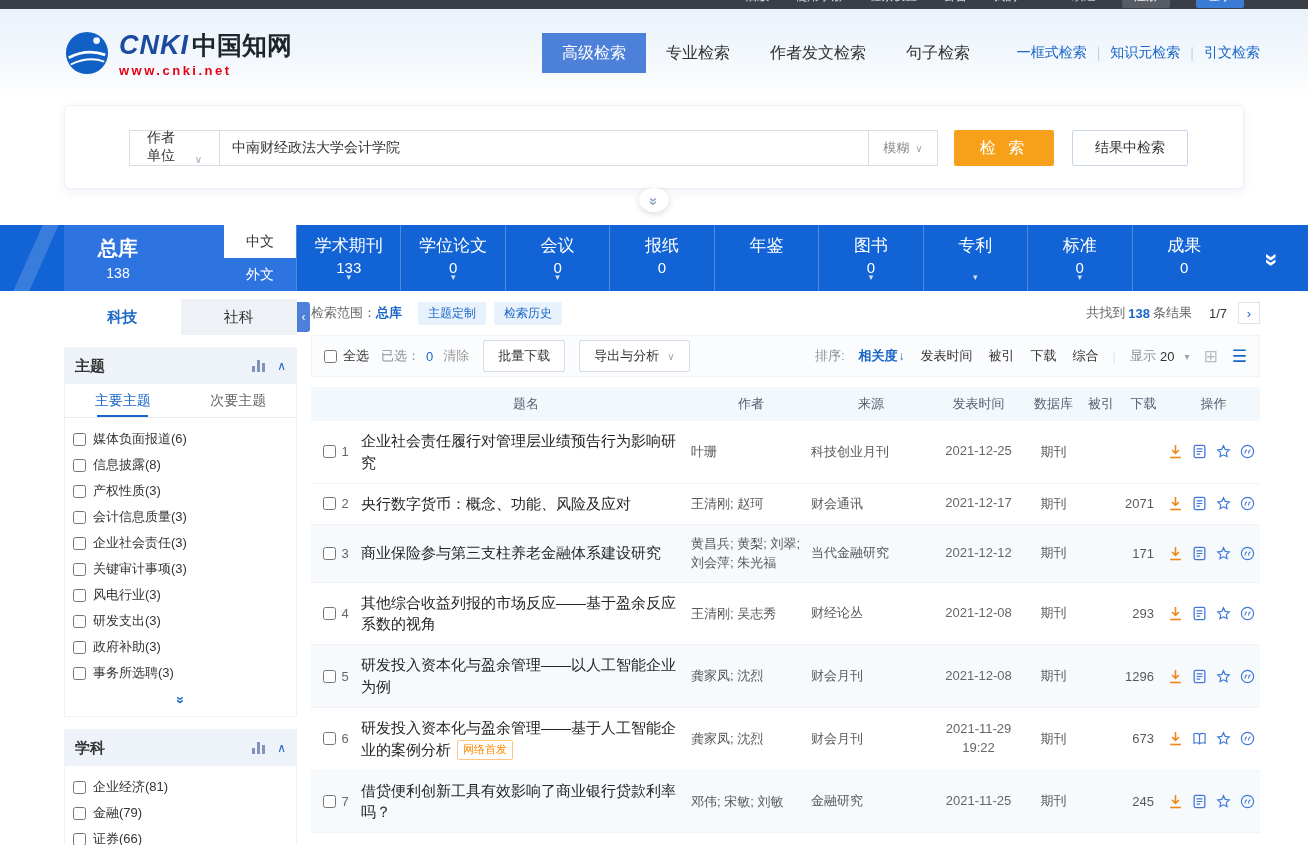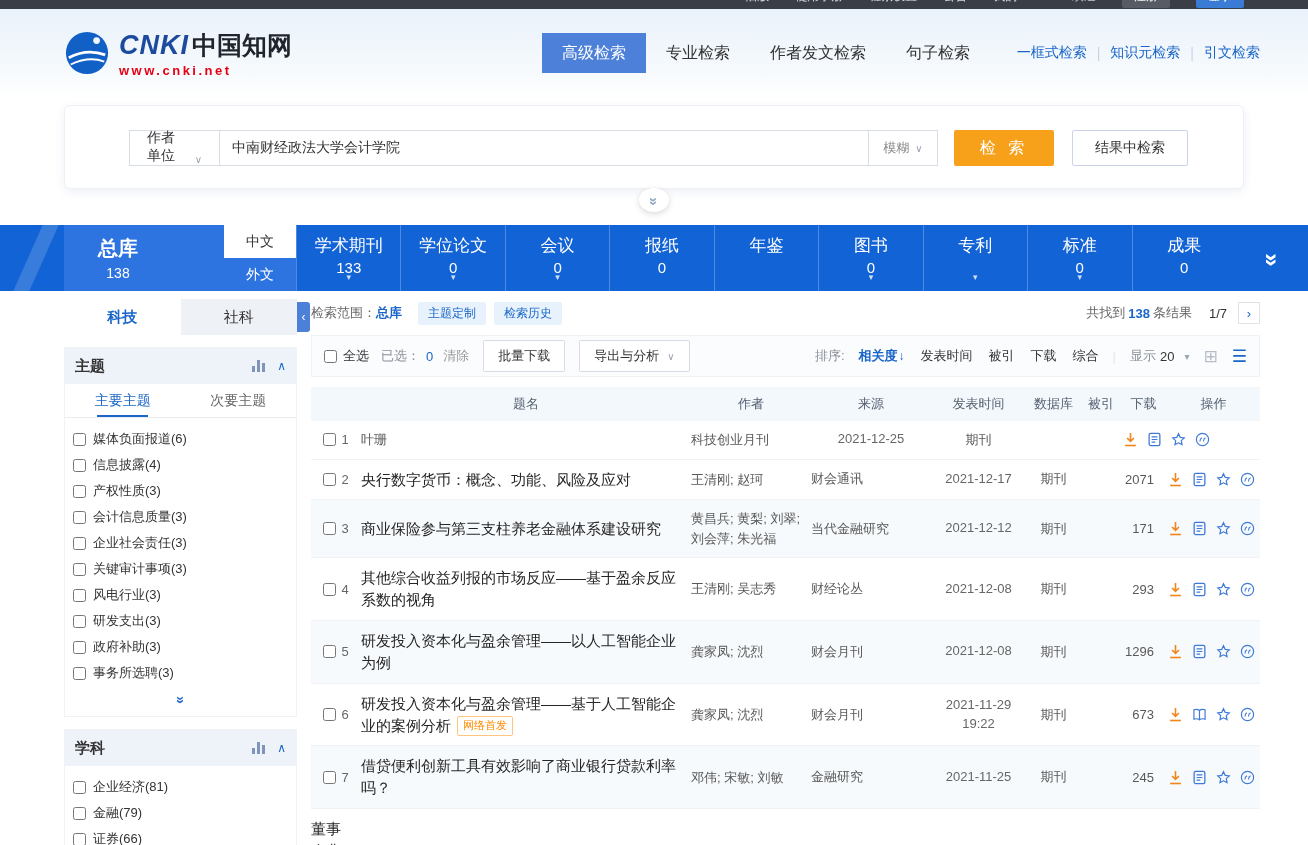--- a/index.html
+++ b/index.html
@@ -293,21 +293,21 @@
             <div class="ttab active">主要主题</div>
             <div class="ttab">次要主题</div>
           </div>
         <div class="check-list" id="theme-list">
             <label class="check-item">
               <input type="checkbox" style="">
               <span class="check-label">媒体负面报道(6)</span>
             </label>
             <label class="check-item">
               <input type="checkbox" style="">
-              <span class="check-label">信息披露(4)</span>
+              <span class="check-label">信息披露(8)</span>
             </label>
             <label class="check-item">
               <input type="checkbox" style="">
               <span class="check-label">产权性质(3)</span>
             </label>
             <label class="check-item">
               <input type="checkbox" style="">
               <span class="check-label">会计信息质量(3)</span>
             </label>
             <label class="check-item">
@@ -432,20 +432,21 @@
           <div class="hcell">被引</div>
           <div class="hcell">下载</div>
           <div class="hcell">操作</div>
         </div>
       <div id="rows">
           <div class="row rgrid">
             <div class="c-index">
               <input type="checkbox" style="">
               <span class="idx">1</span>
             </div>
+            <div class="c-title"><a class="title-link">企业社会责任履行对管理层业绩预告行为影响研究</a></div>
             <div class="c-authors">叶珊</div>
             <div class="c-source">科技创业月刊</div>
             <div class="c-date">2021-12-25</div>
             <div class="c-db">期刊</div>
             <div class="c-cited"></div>
             <div class="c-down"></div>
             <div class="c-ops">
               <span class="op">
                 <svg width="15" height="15" viewBox="0 0 14 14">
                   <path d="M7 1v7.2M3.8 5.6L7 8.8l3.2-3.2" stroke="#f08519" stroke-width="1.5" fill="none"></path>

